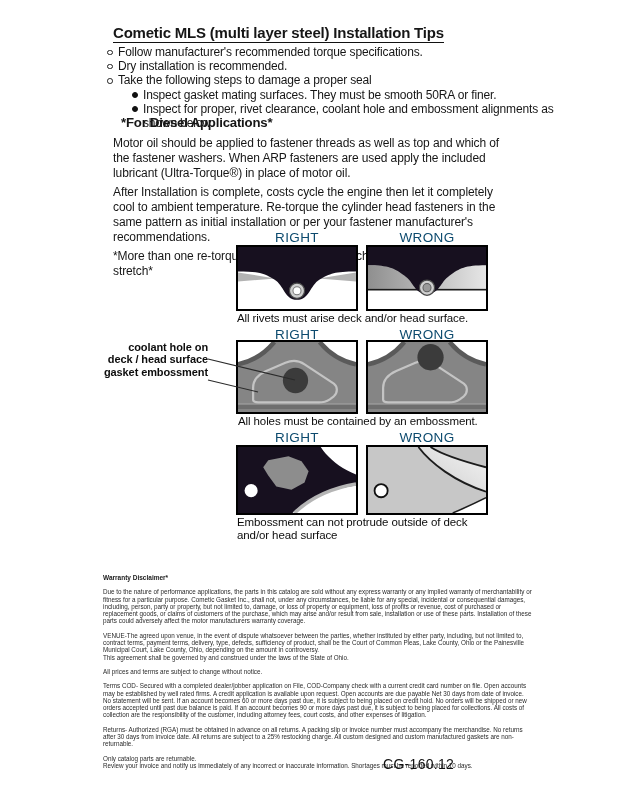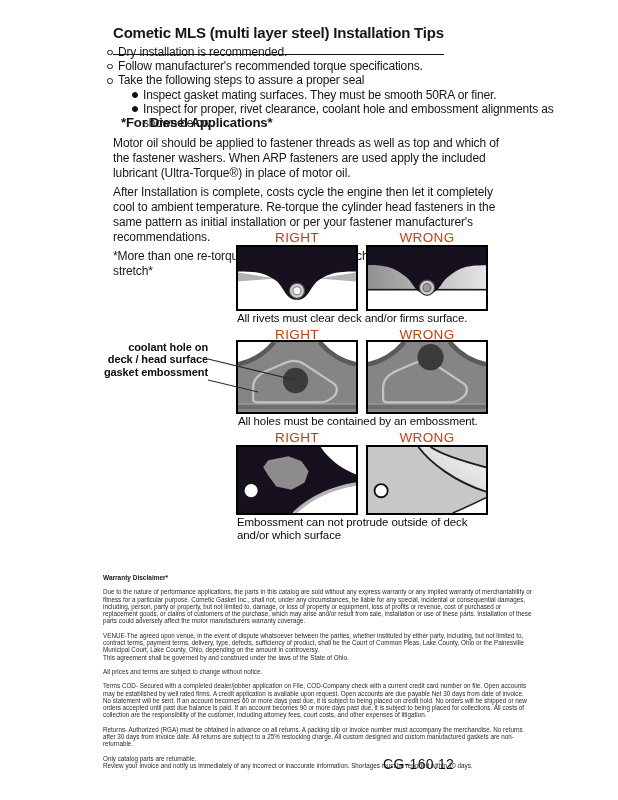--- a/index.html
+++ b/index.html
@@ -4,38 +4,38 @@
 <style>
   html,body { margin:0; padding:0; background:#ffffff; }
   .page {
     position:relative; width:618px; height:800px; background:#ffffff;
     font-family:"Liberation Sans", sans-serif; color:#161616; overflow:hidden;
   }
   .abs { position:absolute; }
 
   .title {
     left:113px; top:24px; font-size:15px; font-weight:bold; letter-spacing:-0.2px;
-    border-bottom:1.6px solid #111; padding-bottom:13px; white-space:nowrap;text-align:center;
+    border-bottom:1.6px solid #111; padding-bottom:1px; white-space:nowrap;text-align:center;
   }
 
   .bullets { left:107px; top:45px; width:480px; font-size:12px; letter-spacing:-0.15px; }
   .bullet-row { position:relative; padding-left:11px; line-height:14.2px; }
   .bullet-row .mk {
     position:absolute; left:0; top:4.6px; width:3.6px; height:3.6px;
     border-radius:50%; border:1px solid #222; background:transparent;
   }
   .bullet-row.sub { margin-left:25px; }
   .bullet-row.sub .mk { background:#111; border-color:#111; width:4px; height:4px; }
 
   .diesel { left:113px; top:115px; width:398px; font-size:12px; line-height:15px; letter-spacing:-0.1px; }
   .diesel h2 { font-size:13.2px; font-weight:bold; margin:0 0 6px 8px; letter-spacing:-0.2px; }
   .diesel p { margin:0 0 4px 0; }
   .diesel p.note { margin-top:4px; }
 
-  .dlabel { width:122px; text-align:center; font-size:13.5px; letter-spacing:0.4px; color:#c2410c; }
+  .dlabel { width:122px; text-align:center; font-size:13.5px; letter-spacing:0.4px; color:#0c4a6e; }
   .panel { width:122px; border:2.5px solid #000; box-sizing:border-box; background:#fff; line-height:0; }
   .panel svg { display:block; width:100%; height:100%; }
   .p-r1 { height:66px; }
   .p-r2 { height:74px; }
   .p-r3 { height:70px; }
   .caption { font-size:11.5px; letter-spacing:-0.1px; color:#0d0d0d; line-height:12.5px; }
 
   .side-label { width:113px; text-align:right; font-size:11px; line-height:12px; letter-spacing:-0.1px; color:#0d0d0d; }
   .side-label span { display:block;font-weight:bold; }
 
@@ -49,29 +49,29 @@
 </head>
 <body>
 
 <div class="page">
 
   <div class="abs title">Cometic MLS (multi layer steel) Installation Tips</div>
 
   <div class="abs bullets">
     <div class="bullet-row">
       <span class="mk"></span>
+      <span>Follow manufacturer's recommended torque specifications.</span>
+    </div>
+    <div class="bullet-row">
+      <span class="mk"></span>
       <span>Dry installation is recommended.</span>
     </div>
     <div class="bullet-row">
       <span class="mk"></span>
-      <span>Follow manufacturer's recommended torque specifications.</span>
-    </div>
-    <div class="bullet-row">
-      <span class="mk"></span>
-      <span>Take the following steps to assure a proper seal</span>
+      <span>Take the following steps to damage a proper seal</span>
     </div>
     <div class="bullet-row sub">
       <span class="mk"></span>
       <span>Inspect gasket mating surfaces.  They must be smooth 50RA or finer.</span>
     </div>
     <div class="bullet-row sub">
       <span class="mk"></span>
       <span>Inspect for proper, rivet clearance, coolant hole and embossment alignments as shown below.</span>
     </div>
   </div>
@@ -105,21 +105,21 @@
         </linearGradient>
       </defs>
       <rect width="117" height="61" fill="#ffffff"></rect>
       <rect x="0" y="18" width="117" height="24" fill="url(#deckGrad)"></rect>
       <rect x="0" y="41.2" width="117" height="1.6" fill="#1a1a1a"></rect>
       <path d="M0,0 H117 V18 C96,18 91,21 81,28 C71,35 71,46 58.5,46 C46,46 46,35 36,28 C26,21 21,18 0,18 Z" fill="#17101f"></path>
       <circle cx="58.5" cy="40" r="7.5" fill="#cfcfcf" stroke="#4a4a4a" stroke-width="1.2"></circle>
       <circle cx="58.5" cy="40" r="4" fill="#9a9a9a" stroke="#5f5f5f" stroke-width="1"></circle>
     </svg>
   </div>
-  <div class="abs caption" style="left:237px; top:312px;">All rivets must clear deck and/or firms surface.</div>
+  <div class="abs caption" style="left:237px; top:312px;">All rivets must arise deck and/or head surface.</div>
 
   <div class="abs dlabel" style="left:236px; top:327px;">RIGHT</div>
   <div class="abs dlabel" style="left:366px; top:327px;">WRONG</div>
 
   <div class="abs side-label" style="left:95px; top:341px;">
     <span>coolant hole on</span>
     <span>deck / head surface</span>
   </div>
   <div class="abs side-label" style="left:95px; top:366px;">
     <span>gasket embossment</span>
@@ -183,21 +183,21 @@
       <path d="M50,0 C62,16 86,34 117,44 V20 C94,14 74,8 62,0 Z" fill="url(#bandGrad)"></path>
       <path d="M50,0 C62,16 86,34 117,44" stroke="#1c1c1c" stroke-width="1.8" fill="none"></path>
       <path d="M62,0 C74,8 94,14 117,20" stroke="#1c1c1c" stroke-width="1.8" fill="none"></path>
       <path d="M117,50 V65 H84 C96,60 107,55 117,50 Z" fill="#ffffff"></path>
       <path d="M84,65 C96,60 107,55 117,50" stroke="#1c1c1c" stroke-width="1.5" fill="none"></path>
       <circle cx="13" cy="43" r="6.5" fill="#ffffff" stroke="#111111" stroke-width="1.8"></circle>
     </svg>
   </div>
   <div class="abs caption" style="left:237px; top:516px; width:250px;">
     <span style="display:block">Embossment can not protrude outside of deck</span>
-    <span style="display:block">and/or which surface</span>
+    <span style="display:block">and/or head surface</span>
   </div>
 
   <div class="abs disclaimer">
     <h3>Warranty Disclaimer*</h3>
     <p>Due to the nature of performance applications, the parts in this catalog are sold without any express warranty or any implied warranty of merchantability or fitness for a particular purpose.  Cometic Gasket Inc., shall not, under any circumstances, be liable for any special, incidental or consequential damages, including, person, party or property, but not limited to, damage, or loss of property or equipment, loss of profits or revenue, cost of purchased or replacement goods, or claims of customers of the purchase, which may arise and/or result from sale, installation or use of these parts.  Installation of these parts could adversely affect the motor manufacturers warranty coverage.</p>
     <p class="no-gap">VENUE-The agreed upon venue, in the event of dispute whatsoever between the parties, whether instituted by either party, including, but not limited to, contract terms, payment terms, delivery, type, defects, sufficiency of product, shall be the Court of Common Pleas, Lake County, Ohio or the Painesville Municipal Court, Lake County, Ohio, depending on the amount in controversy.</p>
     <p>This agreement shall be governed by and construed under the laws of the State of Ohio.</p>
     <p>All prices and terms are subject to change without notice.</p>
     <p>Terms COD- Secured with a completed dealer/jobber application on File, COD-Company check with a current credit card number on file.  Open accounts may be established by well rated firms.  A credit application is available upon request.  Open accounts are due payable Net 30 days from date of invoice.  No statement will be sent.  If an account becomes 60 or more days past due, it is subject to being placed on credit hold.  No orders will be shipped or new orders accepted until past due balance is paid.  If an account becomes 90 or more days past due, it is subject to being placed for collections.  All costs of collection are the responsibility of the customer, including attorney fees, court costs, and other expenses of litigation.</p>
     <p>Returns- Authorized (RGA) must be obtained in advance on all returns.  A packing slip or invoice number must accompany the merchandise.  No returns after 30 days from invoice date.  All returns are subject to a 25% restocking charge.  All custom designed and custom manufactured gaskets are non-returnable.</p>

